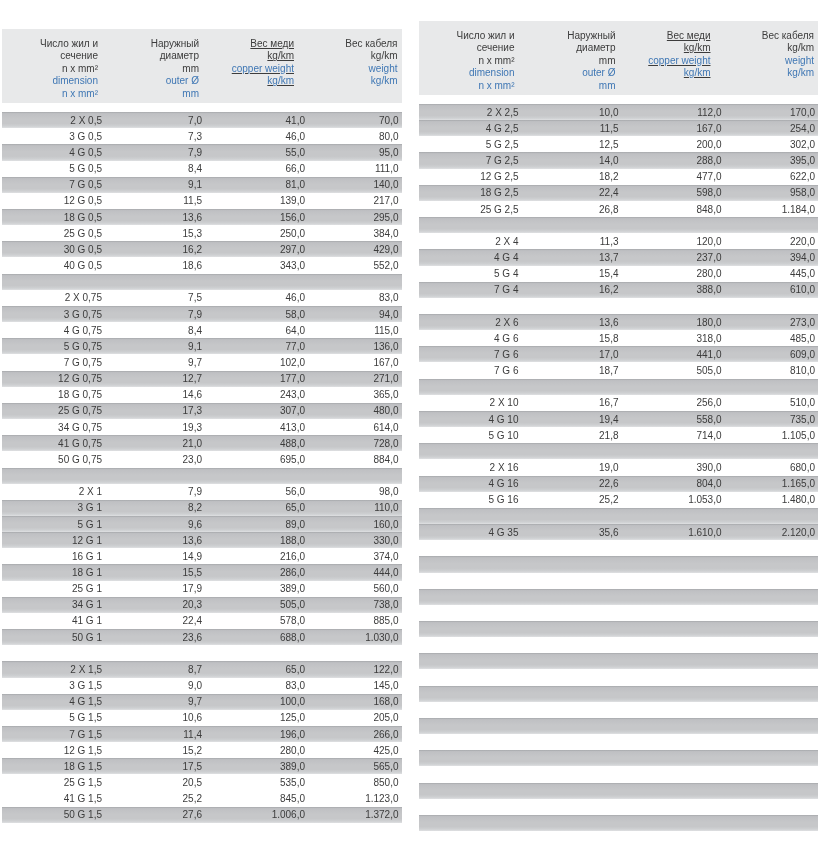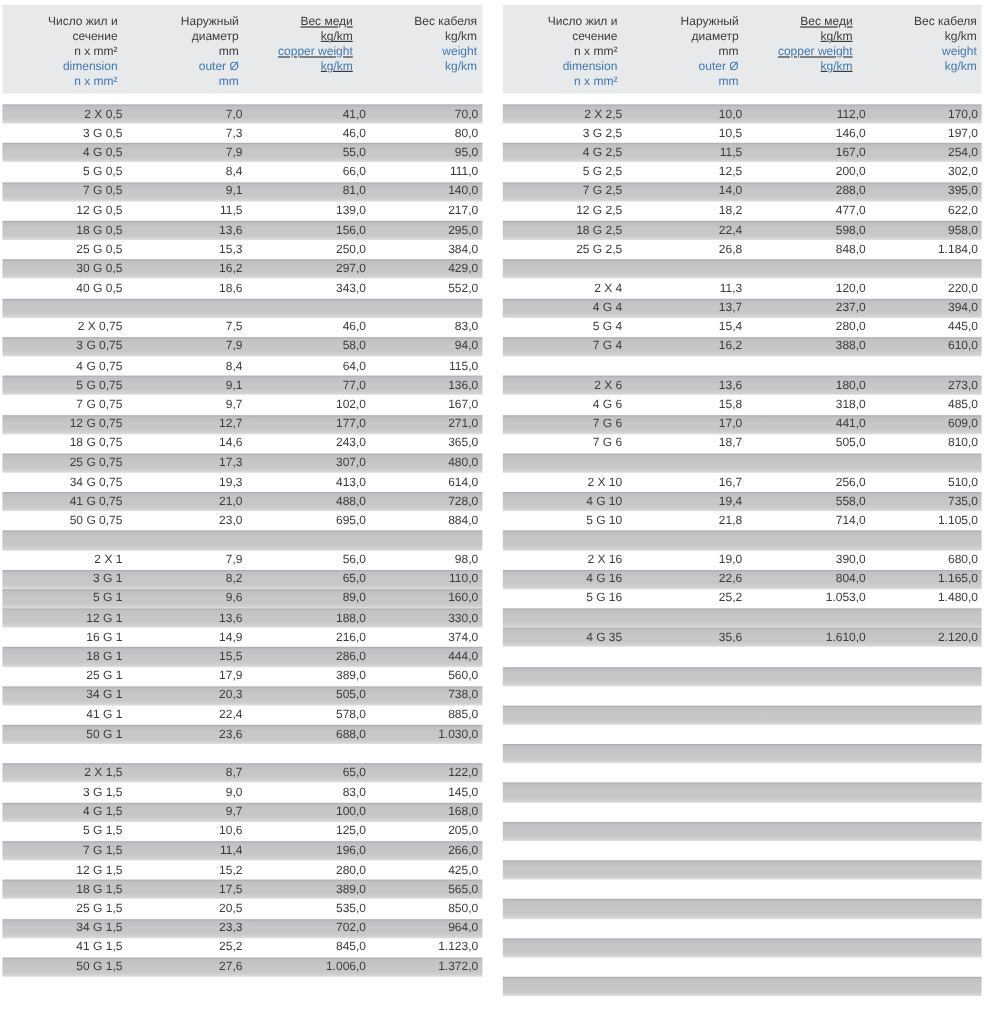--- a/index.html
+++ b/index.html
@@ -7,21 +7,21 @@
     width: 820px; height: 848px; overflow: hidden;
     font-family: "Liberation Sans", sans-serif;
     --header-bg: #e8e9ea;
     --blue: #3f77b4;
     --text: #3c3c3c;
   }
   .page {
     box-sizing: border-box;
     width: 820px; height: 848px;
     padding: 4px 2px 0 2px;
-    display: flex; gap: 17px;
+    display: flex; gap: 17px; align-items: center;
   }
   .cable-table { width: 399.5px; flex: 0 0 auto; }
   .thead {
     box-sizing: border-box;
     height: 74px; background: var(--header-bg);
     display: grid; grid-template-columns: 103px 100px 103px 1fr;
     padding-top: 9px; margin-bottom: 9px;
   }
   .hcell {
     text-align: right; font-size: 10px; line-height: 12.4px;
@@ -311,26 +311,20 @@
           <div class="cell">17,5</div>
           <div class="cell">389,0</div>
           <div class="cell">565,0</div>
         </div>
         <div class="row">
           <div class="cell">25 G 1,5</div>
           <div class="cell">20,5</div>
           <div class="cell">535,0</div>
           <div class="cell">850,0</div>
         </div>
-        <div class="row shade">
-          <div class="cell">34 G 1,5</div>
-          <div class="cell">23,3</div>
-          <div class="cell">702,0</div>
-          <div class="cell">964,0</div>
-        </div>
         <div class="row">
           <div class="cell">41 G 1,5</div>
           <div class="cell">25,2</div>
           <div class="cell">845,0</div>
           <div class="cell">1.123,0</div>
         </div>
         <div class="row shade">
           <div class="cell">50 G 1,5</div>
           <div class="cell">27,6</div>
           <div class="cell">1.006,0</div>
@@ -368,26 +362,20 @@
           <div class="en">kg/km</div>
         </div>
       </div>
     <div class="tbody">
         <div class="row shade">
           <div class="cell">2 X 2,5</div>
           <div class="cell">10,0</div>
           <div class="cell">112,0</div>
           <div class="cell">170,0</div>
         </div>
-        <div class="row">
-          <div class="cell">3 G 2,5</div>
-          <div class="cell">10,5</div>
-          <div class="cell">146,0</div>
-          <div class="cell">197,0</div>
-        </div>
         <div class="row shade">
           <div class="cell">4 G 2,5</div>
           <div class="cell">11,5</div>
           <div class="cell">167,0</div>
           <div class="cell">254,0</div>
         </div>
         <div class="row">
           <div class="cell">5 G 2,5</div>
           <div class="cell">12,5</div>
           <div class="cell">200,0</div>

